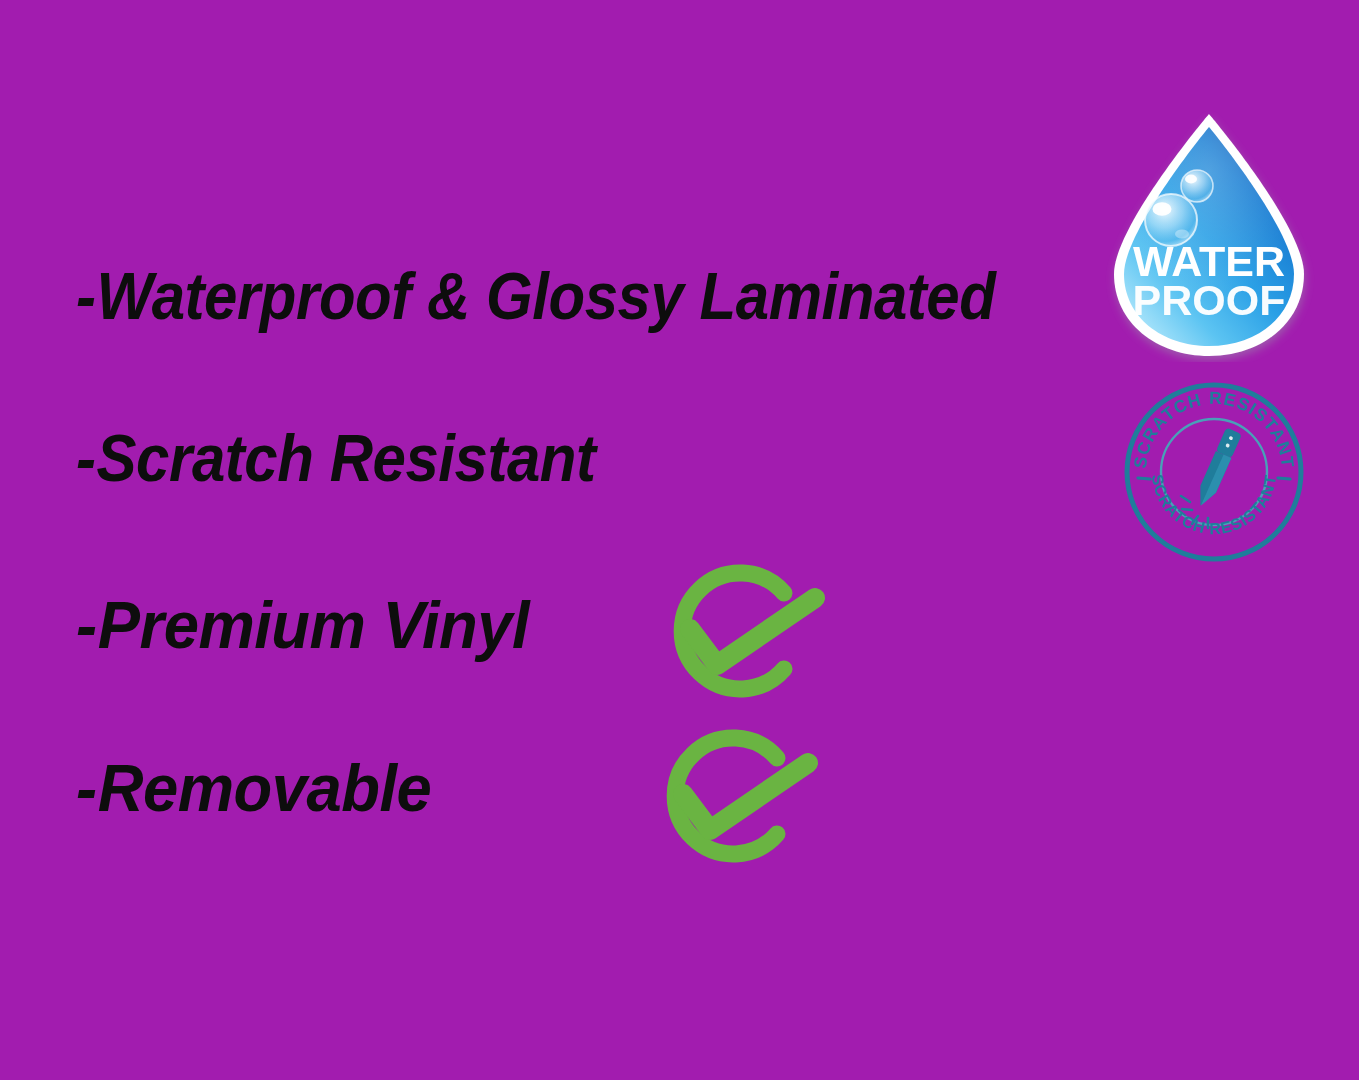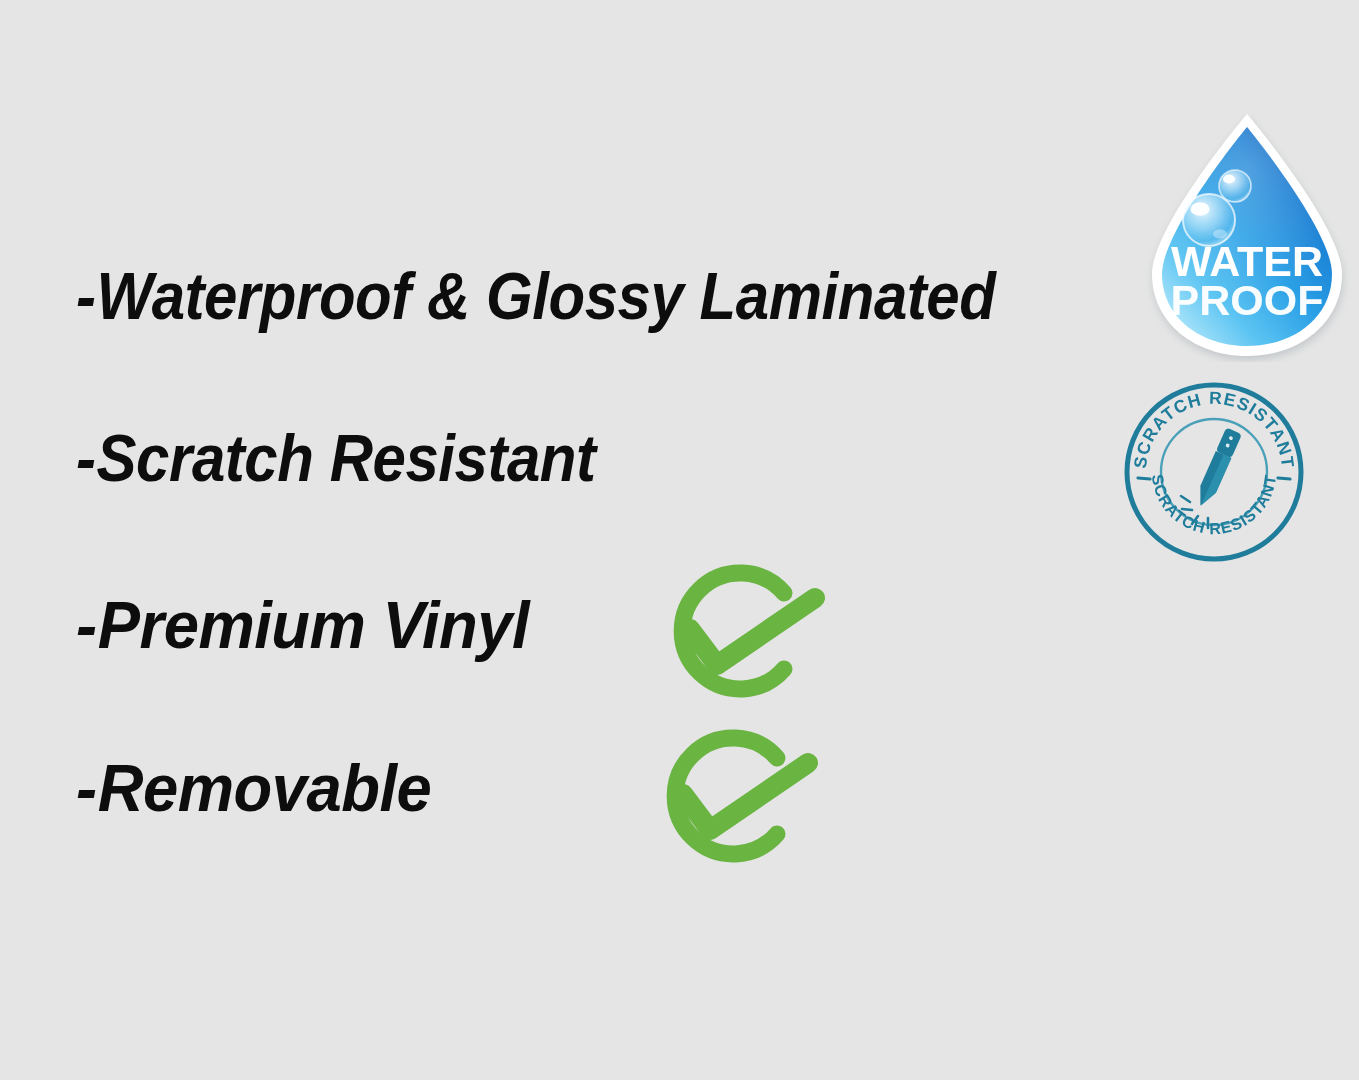--- a/index.html
+++ b/index.html
@@ -8,21 +8,21 @@
     padding: 0;
     background: #ffffff;
   }
   body {
     font-family: "Liberation Sans", sans-serif;
   }
   .canvas {
     position: relative;
     width: 1359px;
     height: 1080px;
-    background: #e5e5e5;
+    background: #a21caf;
     overflow: hidden;
   }
 
   
   .feature-line {
     position: absolute;
     left: 76px;
     white-space: nowrap;
     color: #0d0d0d;
     font-family: "Liberation Sans", sans-serif;
@@ -58,21 +58,21 @@
     top: 754px;
     font-size: 67px;
     transform: scaleX(0.945);
     transform-origin: left top;
     letter-spacing: -0.5px;
   }
 
   
   .badge-waterproof {
     position: absolute;
-    left: 1136px;
+    left: 1098px;
     top: 108px;
     width: 222px;
     height: 254px;
   }
   .badge-waterproof svg { display: block; }
 
   
   .badge-scratch {
     position: absolute;
     left: 1124px;

